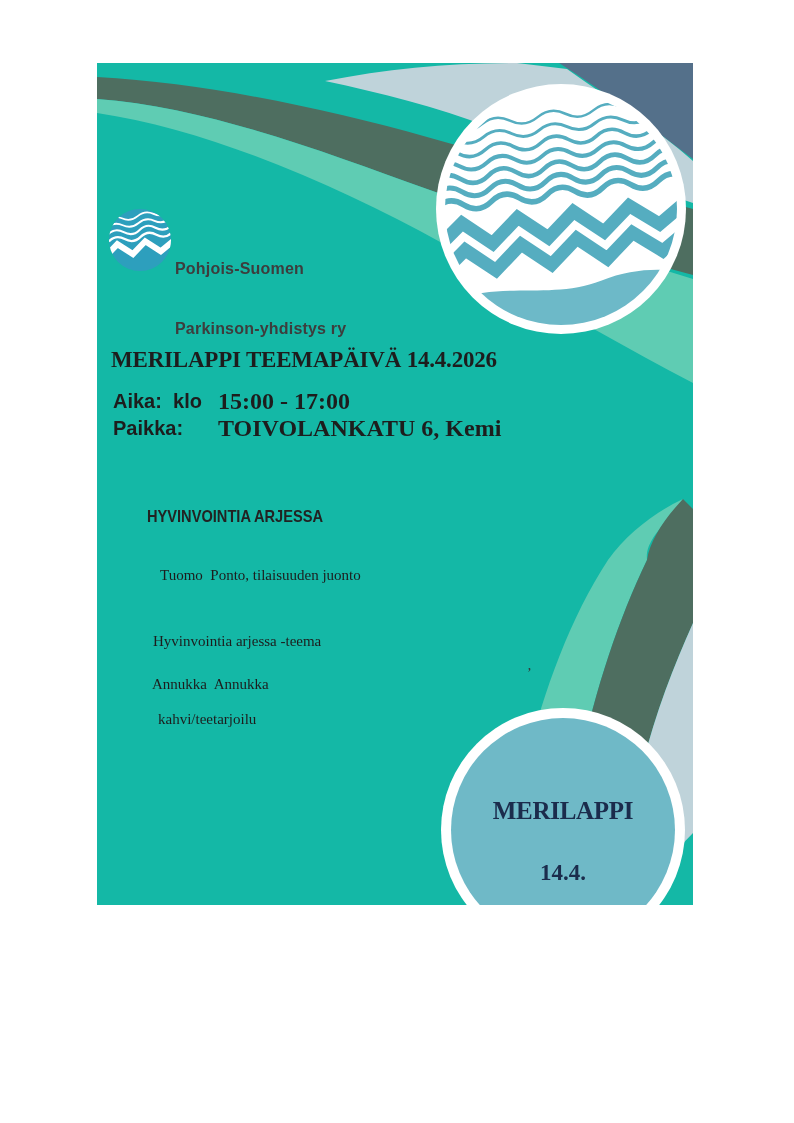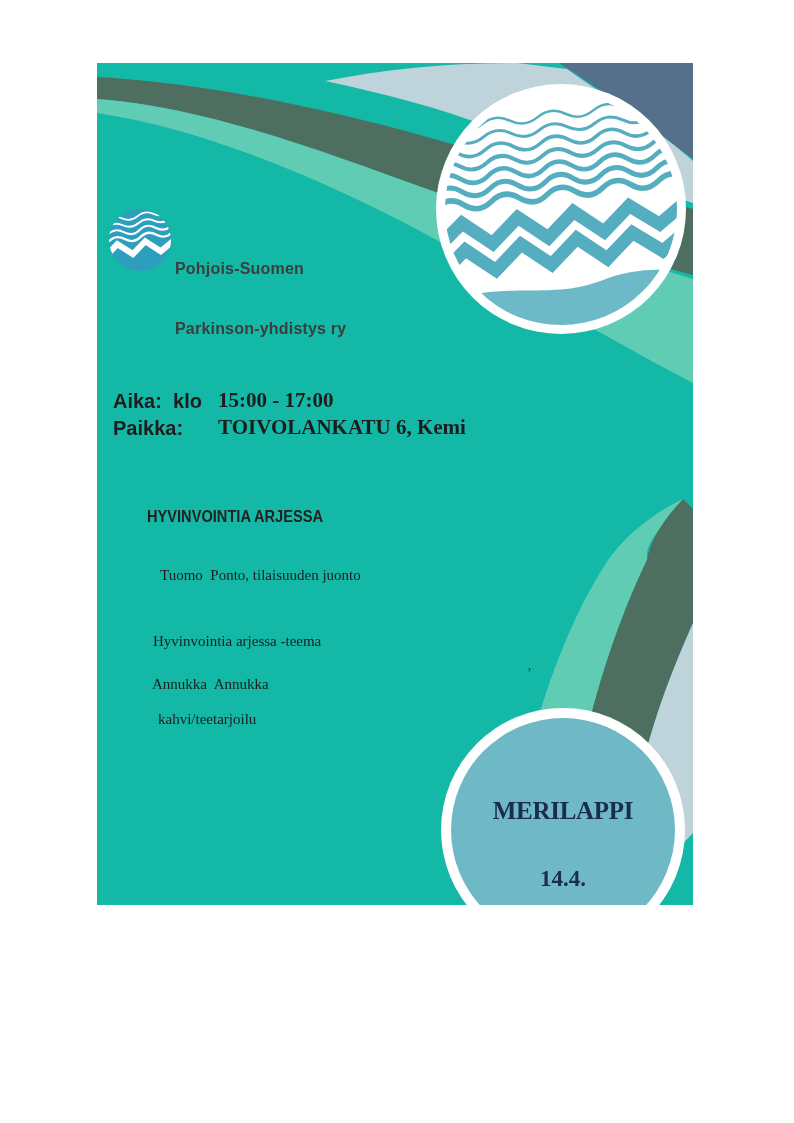--- a/index.html
+++ b/index.html
@@ -21,36 +21,36 @@
     color:var(--c-logo-text,#3d3d3d);letter-spacing:.2px;
   }
   .title{
     left:14px;top:284px;font-size:23px;font-weight:700;
     color:var(--c-text-dark,#1d1d1d);letter-spacing:-0.2px;
   }
   .detail-label{
     font-size:20px;font-weight:700;color:var(--c-text-dark,#1d1d1d);text-align:right;
   }
   .detail-value{
-    font-size:21px;font-weight:700;color:var(--c-text-dark,#1d1d1d);
+    font-size:24px;font-weight:700;color:var(--c-text-dark,#1d1d1d);
   }
   .section-heading{
     left:50px;top:444px;font-size:17px;font-weight:700;
     color:#222222;transform:scaleX(.86);transform-origin:left top;
   }
   .body-line{
     font-size:15px;color:var(--c-text-dark,#1d1d1d);
   }
   .stray{left:430px;top:603px;font-size:14px;color:#333;}
   .badge-text{
     left:346px;top:699px;width:240px;text-align:center;
     color:var(--c-badge-text,#1b2c4c);font-weight:700;
   }
   .badge-l1{font-size:25px;line-height:25px;letter-spacing:-.3px;}
-  .badge-l2{font-size:23px;line-height:23px;margin-top:8px;}
+  .badge-l2{font-size:23px;line-height:23px;margin-top:2px;}
 </style>
 </head>
 <body>
 
 <div class="flyer">
 
   <svg class="decor" viewBox="0 0 596 842" preserveAspectRatio="none" aria-hidden="true">
     <defs>
       <clipPath id="clipWave">
           <circle cx="464" cy="146" r="116"></circle>
@@ -113,20 +113,21 @@
       <circle cx="466" cy="767" r="122" fill="#ffffff"></circle>
       <circle cx="466" cy="767" r="112" style="fill:var(--c-badge-fill,#6fb9c7)"></circle>
     </g>
   </svg>
 
   <div class="abs logo-text sans">
     <div>Pohjois-Suomen</div>
     <div>Parkinson-yhdistys ry</div>
   </div>
 
+  <div class="abs title serif">MERILAPPI TEEMAPÄIVÄ 14.4.2026</div>
 
   <div class="abs detail-label sans" style="left:16px;top:327px">Aika:  klo</div>
   <div class="abs detail-value serif" style="left:121px;top:325px">15:00 - 17:00</div>
   <div class="abs detail-label sans" style="left:16px;top:354px">Paikka:</div>
   <div class="abs detail-value serif" style="left:121px;top:352px">TOIVOLANKATU 6, Kemi</div>
 
   <div class="abs section-heading sans">HYVINVOINTIA ARJESSA</div>
 
   <div class="abs body-line serif" style="left:63px;top:504px">Tuomo  Ponto, tilaisuuden juonto</div>
   <div class="abs body-line serif" style="left:56px;top:570px">Hyvinvointia arjessa -teema</div>

